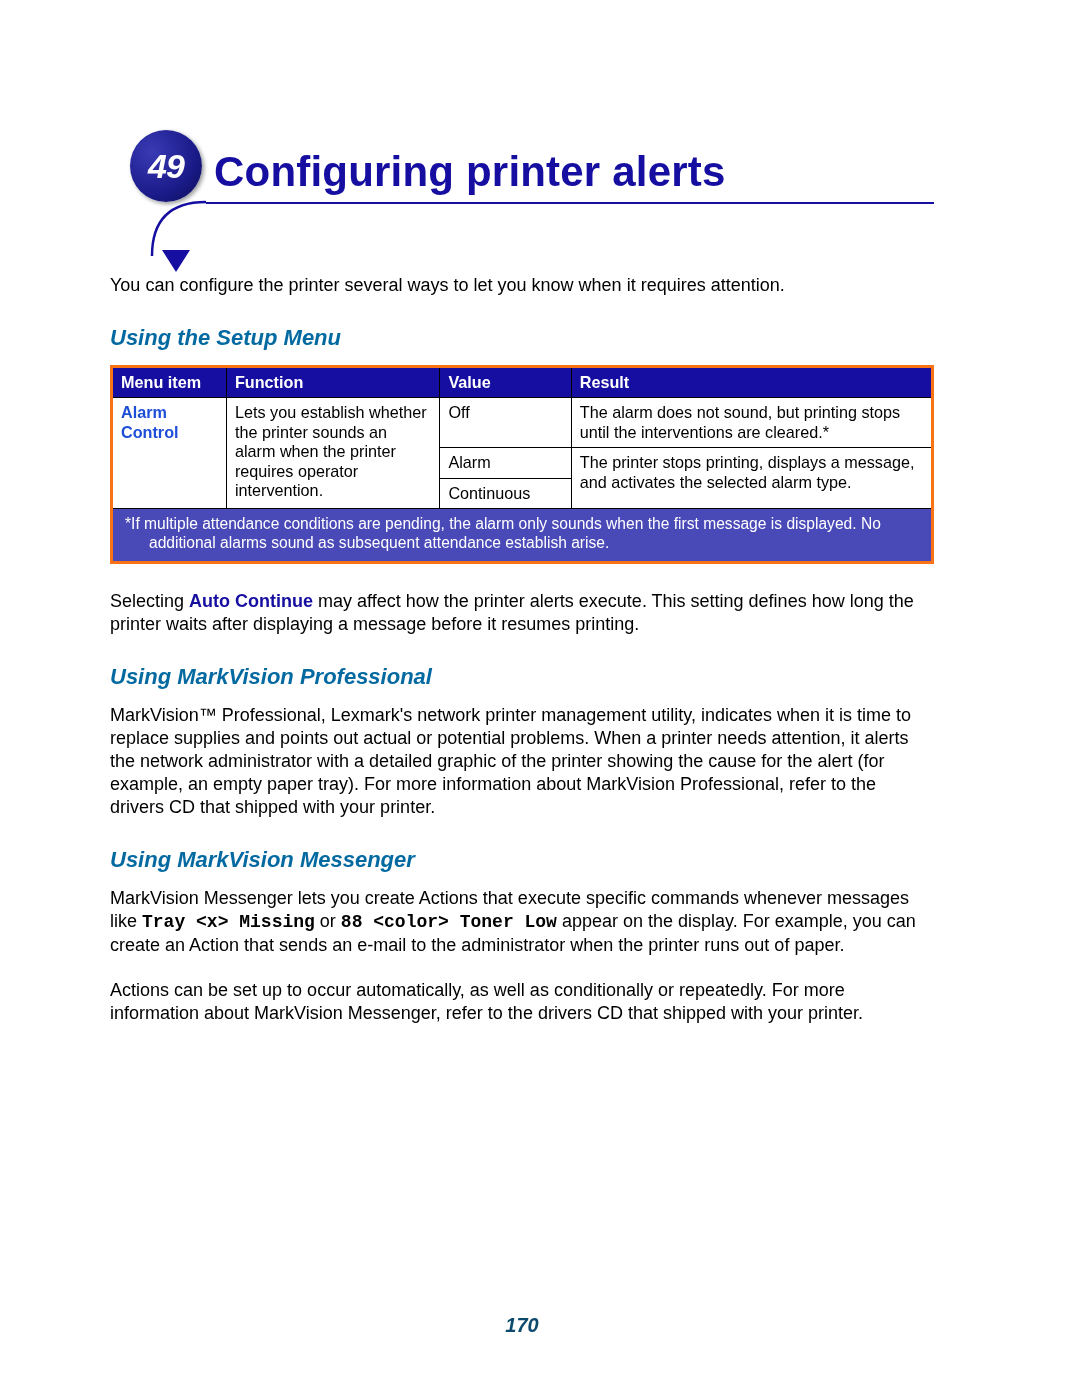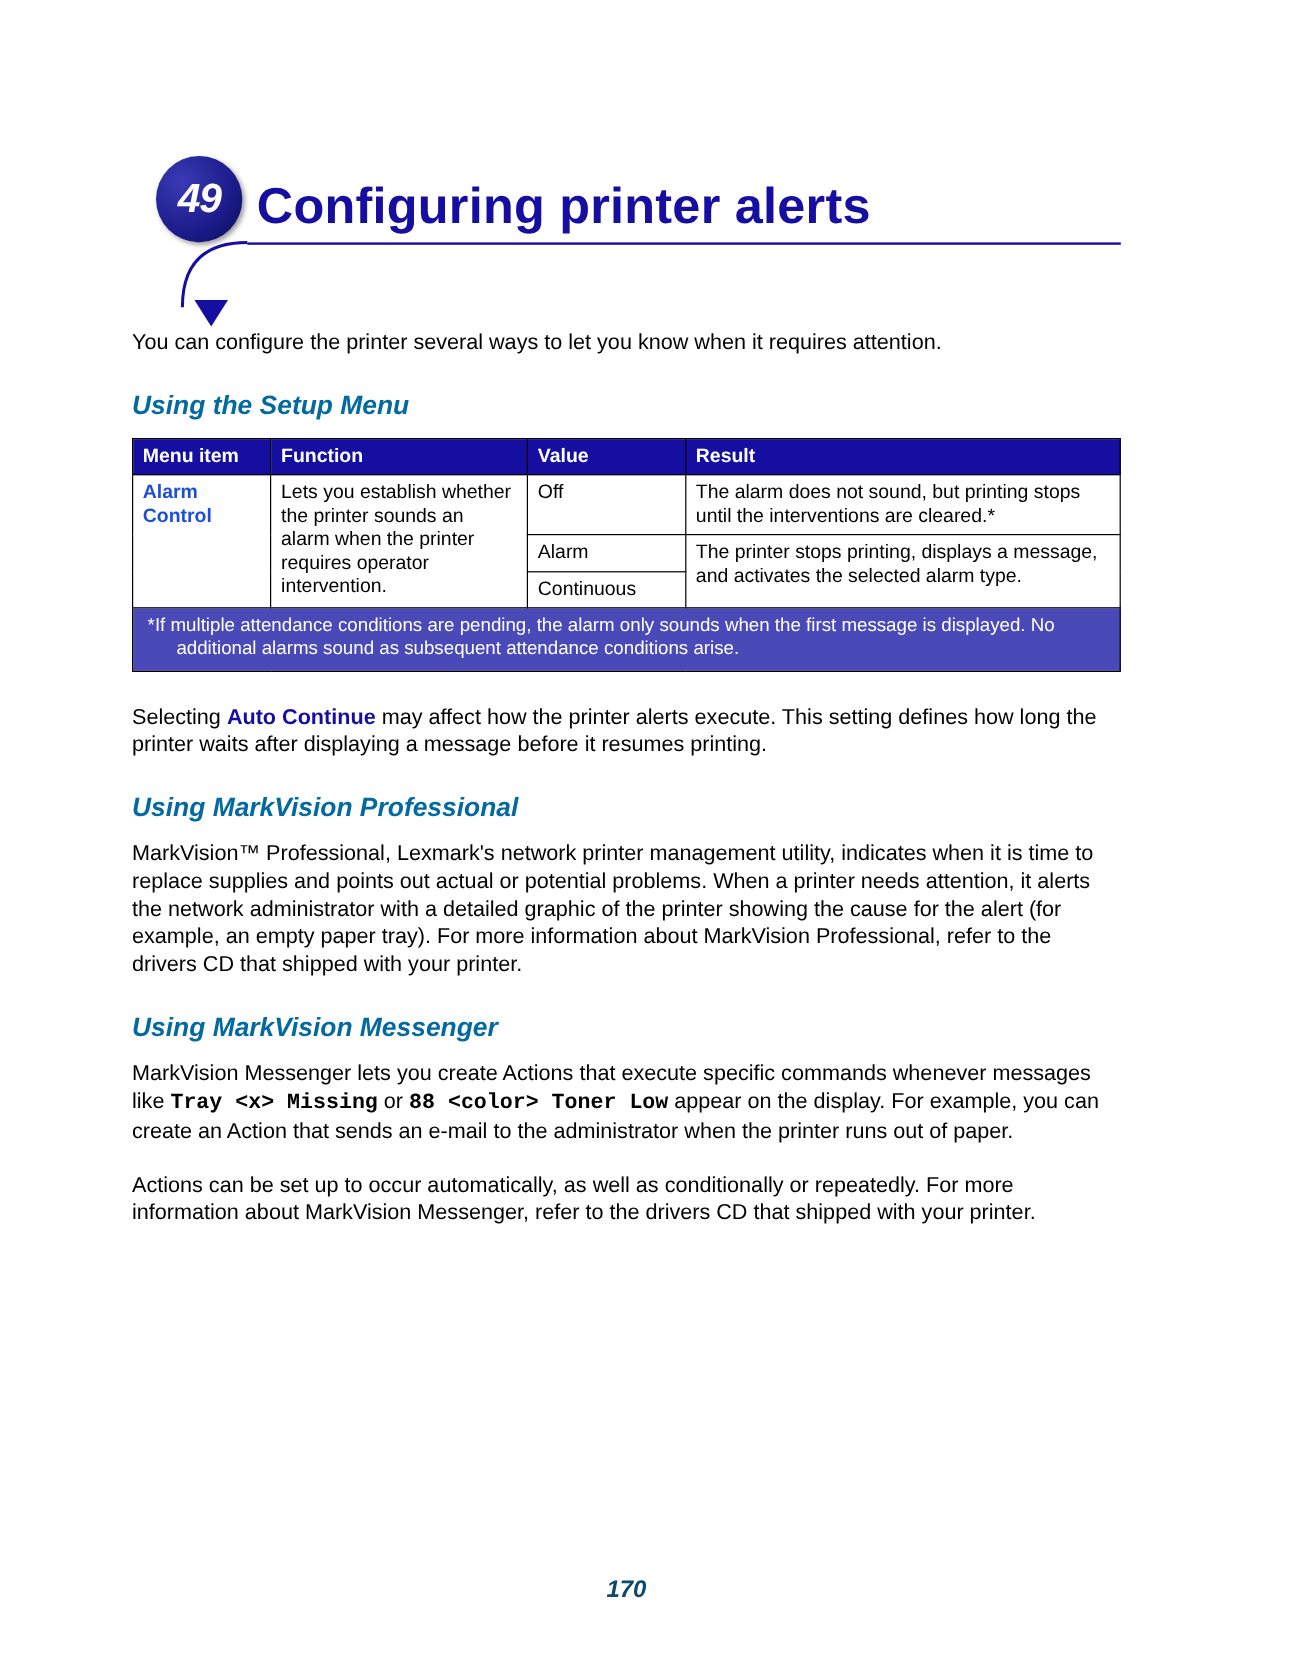--- a/index.html
+++ b/index.html
@@ -81,21 +81,21 @@
     font-weight: bold;
     font-style: italic;
     color: #0369a1;
     margin: 28px 0 14px 0;
   }
 
   table.alerts {
     border-collapse: collapse;
     width: 100%;
     font-size: 16.2px;
-    border: 1px solid #f97316;
+    border: 3px solid #f97316;
     table-layout: fixed;
   }
   table.alerts th, table.alerts td {
     border: 1px solid #000;
     padding: 5px 8px;
     vertical-align: top;
     text-align: left;
     line-height: 1.20;
   }
   table.alerts th {
@@ -180,21 +180,21 @@
       <tr>
         <td>Alarm</td>
         <td rowspan="2">The printer stops printing, displays a message, and activates the selected alarm type.</td>
       </tr>
       <tr>
         <td>Continuous</td>
       </tr>
       <tr class="footnote">
         <td colspan="4">
           <span>*If multiple attendance conditions are pending, the alarm only sounds when the first message is displayed. No</span>
-          <span class="footnote-indent">additional alarms sound as subsequent attendance conditions arise.</span>
+          <span class="footnote-indent">additional alarms sound as subsequent attendance establish arise.</span>
         </td>
       </tr>
     </tbody>
   </table>
 
   <p class="body-text" style="margin-top:26px;">
     <span>Selecting </span><span class="inline-bold">Auto Continue</span><span> may affect how the printer alerts execute. This setting defines how long the printer waits after displaying a message before it resumes printing.</span>
   </p>
 
   <h2 class="section-h">Using MarkVision Professional</h2>

